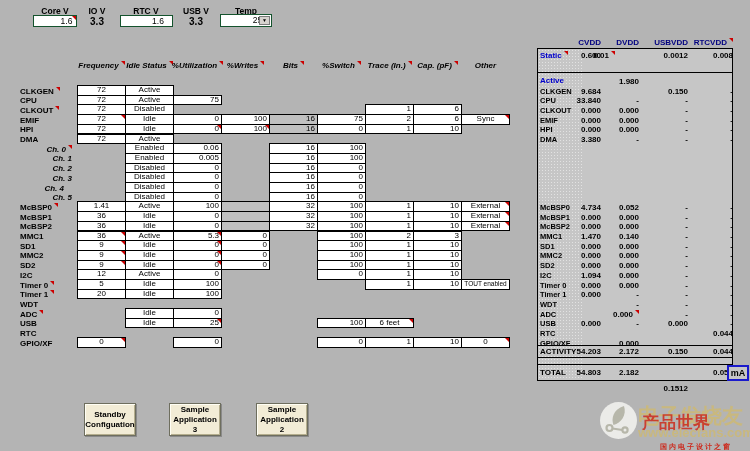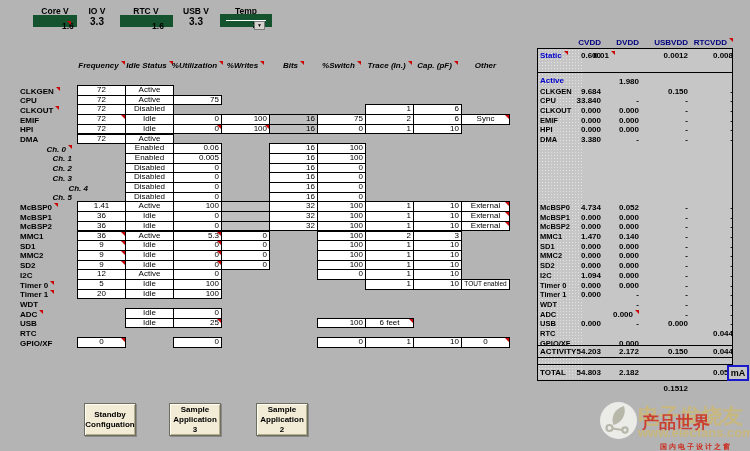--- a/index.html
+++ b/index.html
@@ -4,22 +4,22 @@
 <style>
   html,body{margin:0;padding:0;}
   #root{
     position:relative;width:750px;height:451px;overflow:hidden;
     background:#b4b4b4;
     font-family:"Liberation Sans",sans-serif;
     -webkit-font-smoothing:none;
   }
   
   .tc-label{position:absolute;top:6px;font-size:8.5px;font-weight:bold;color:#000;transform:translateX(-50%);white-space:nowrap;}
-  .tc-box{position:absolute;top:15px;height:12px;background:#fff;border:6px solid #14532d;box-sizing:border-box;
-          font-size:8.5px;font-weight:bold;text-align:center;line-height:10px;color:#000;padding-left:23px;}
+  .tc-box{position:absolute;top:15px;height:12px;background:#fff;border:1px solid #14532d;box-sizing:border-box;
+          font-size:8.5px;font-weight:normal;text-align:center;line-height:10px;color:#000;padding-left:23px;}
   .tc-static{position:absolute;top:16px;font-size:10px;font-weight:bold;color:#000;transform:translateX(-50%);}
   .dd-btn{position:absolute;top:1px;right:1px;width:11px;height:9px;background:#d6d3ce;border:1px solid #7a7a7a;
           box-sizing:border-box;font-size:5px;line-height:7px;text-align:center;color:#000;}
   
   .mk{position:absolute;top:0;right:0;width:0;height:0;border-left:4px solid transparent;border-top:4px solid #c00;}
   .mki{display:inline-block;width:0;height:0;border-left:4px solid transparent;border-top:4px solid #c00;margin-left:2px;vertical-align:top;}
   
   .hdr{position:absolute;top:61px;height:10px;font-size:8px;font-style:italic;font-weight:bold;color:#000;
        text-align:center;white-space:nowrap;}
   .rowlbl{position:absolute;font-size:8px;font-weight:bold;color:#000;white-space:nowrap;line-height:9px;}
@@ -134,21 +134,21 @@
       <div class="rowlbl indent" style="top: 164.1px; left: 20px; width: 52px;">Ch. 2</div>
       <div class="cellbox" style="left: 125px; top: 162.6px; width: 49px; height: 10.7px; text-align: center;"><span>Disabled</span></div>
       <div class="cellbox" style="left: 173px; top: 162.6px; width: 49px; height: 10.7px; text-align: right;"><span>0</span></div>
       <div class="cellbox" style="left: 269px; top: 162.6px; width: 49px; height: 10.7px; text-align: right;"><span>16</span></div>
       <div class="cellbox" style="left: 317px; top: 162.6px; width: 49px; height: 10.7px; text-align: right;"><span>0</span></div>
       <div class="rowlbl indent" style="top: 173.8px; left: 20px; width: 52px;">Ch. 3</div>
       <div class="cellbox" style="left: 125px; top: 172.3px; width: 49px; height: 10.7px; text-align: center;"><span>Disabled</span></div>
       <div class="cellbox" style="left: 173px; top: 172.3px; width: 49px; height: 10.7px; text-align: right;"><span>0</span></div>
       <div class="cellbox" style="left: 269px; top: 172.3px; width: 49px; height: 10.7px; text-align: right;"><span>16</span></div>
       <div class="cellbox" style="left: 317px; top: 172.3px; width: 49px; height: 10.7px; text-align: right;"><span>0</span></div>
-      <div class="rowlbl indent" style="top: 183.5px; left: 36px; width: 52px;">Ch. 4</div>
+      <div class="rowlbl indent" style="top: 183.5px; left: 12px; width: 52px;">Ch. 4</div>
       <div class="cellbox" style="left: 125px; top: 182px; width: 49px; height: 10.7px; text-align: center;"><span>Disabled</span></div>
       <div class="cellbox" style="left: 173px; top: 182px; width: 49px; height: 10.7px; text-align: right;"><span>0</span></div>
       <div class="cellbox" style="left: 269px; top: 182px; width: 49px; height: 10.7px; text-align: right;"><span>16</span></div>
       <div class="cellbox" style="left: 317px; top: 182px; width: 49px; height: 10.7px; text-align: right;"><span>0</span></div>
       <div class="rowlbl indent" style="top: 193.2px; left: 20px; width: 52px;">Ch. 5</div>
       <div class="cellbox" style="left: 125px; top: 191.7px; width: 49px; height: 10.7px; text-align: center;"><span>Disabled</span></div>
       <div class="cellbox" style="left: 173px; top: 191.7px; width: 49px; height: 10.7px; text-align: right;"><span>0</span></div>
       <div class="cellbox" style="left: 269px; top: 191.7px; width: 49px; height: 10.7px; text-align: right;"><span>16</span></div>
       <div class="cellbox" style="left: 317px; top: 191.7px; width: 49px; height: 10.7px; text-align: right;"><span>0</span></div>
       <div class="rowlbl" style="top: 202.9px; left: 20px;">McBSP0<span class="mki"></span></div>

